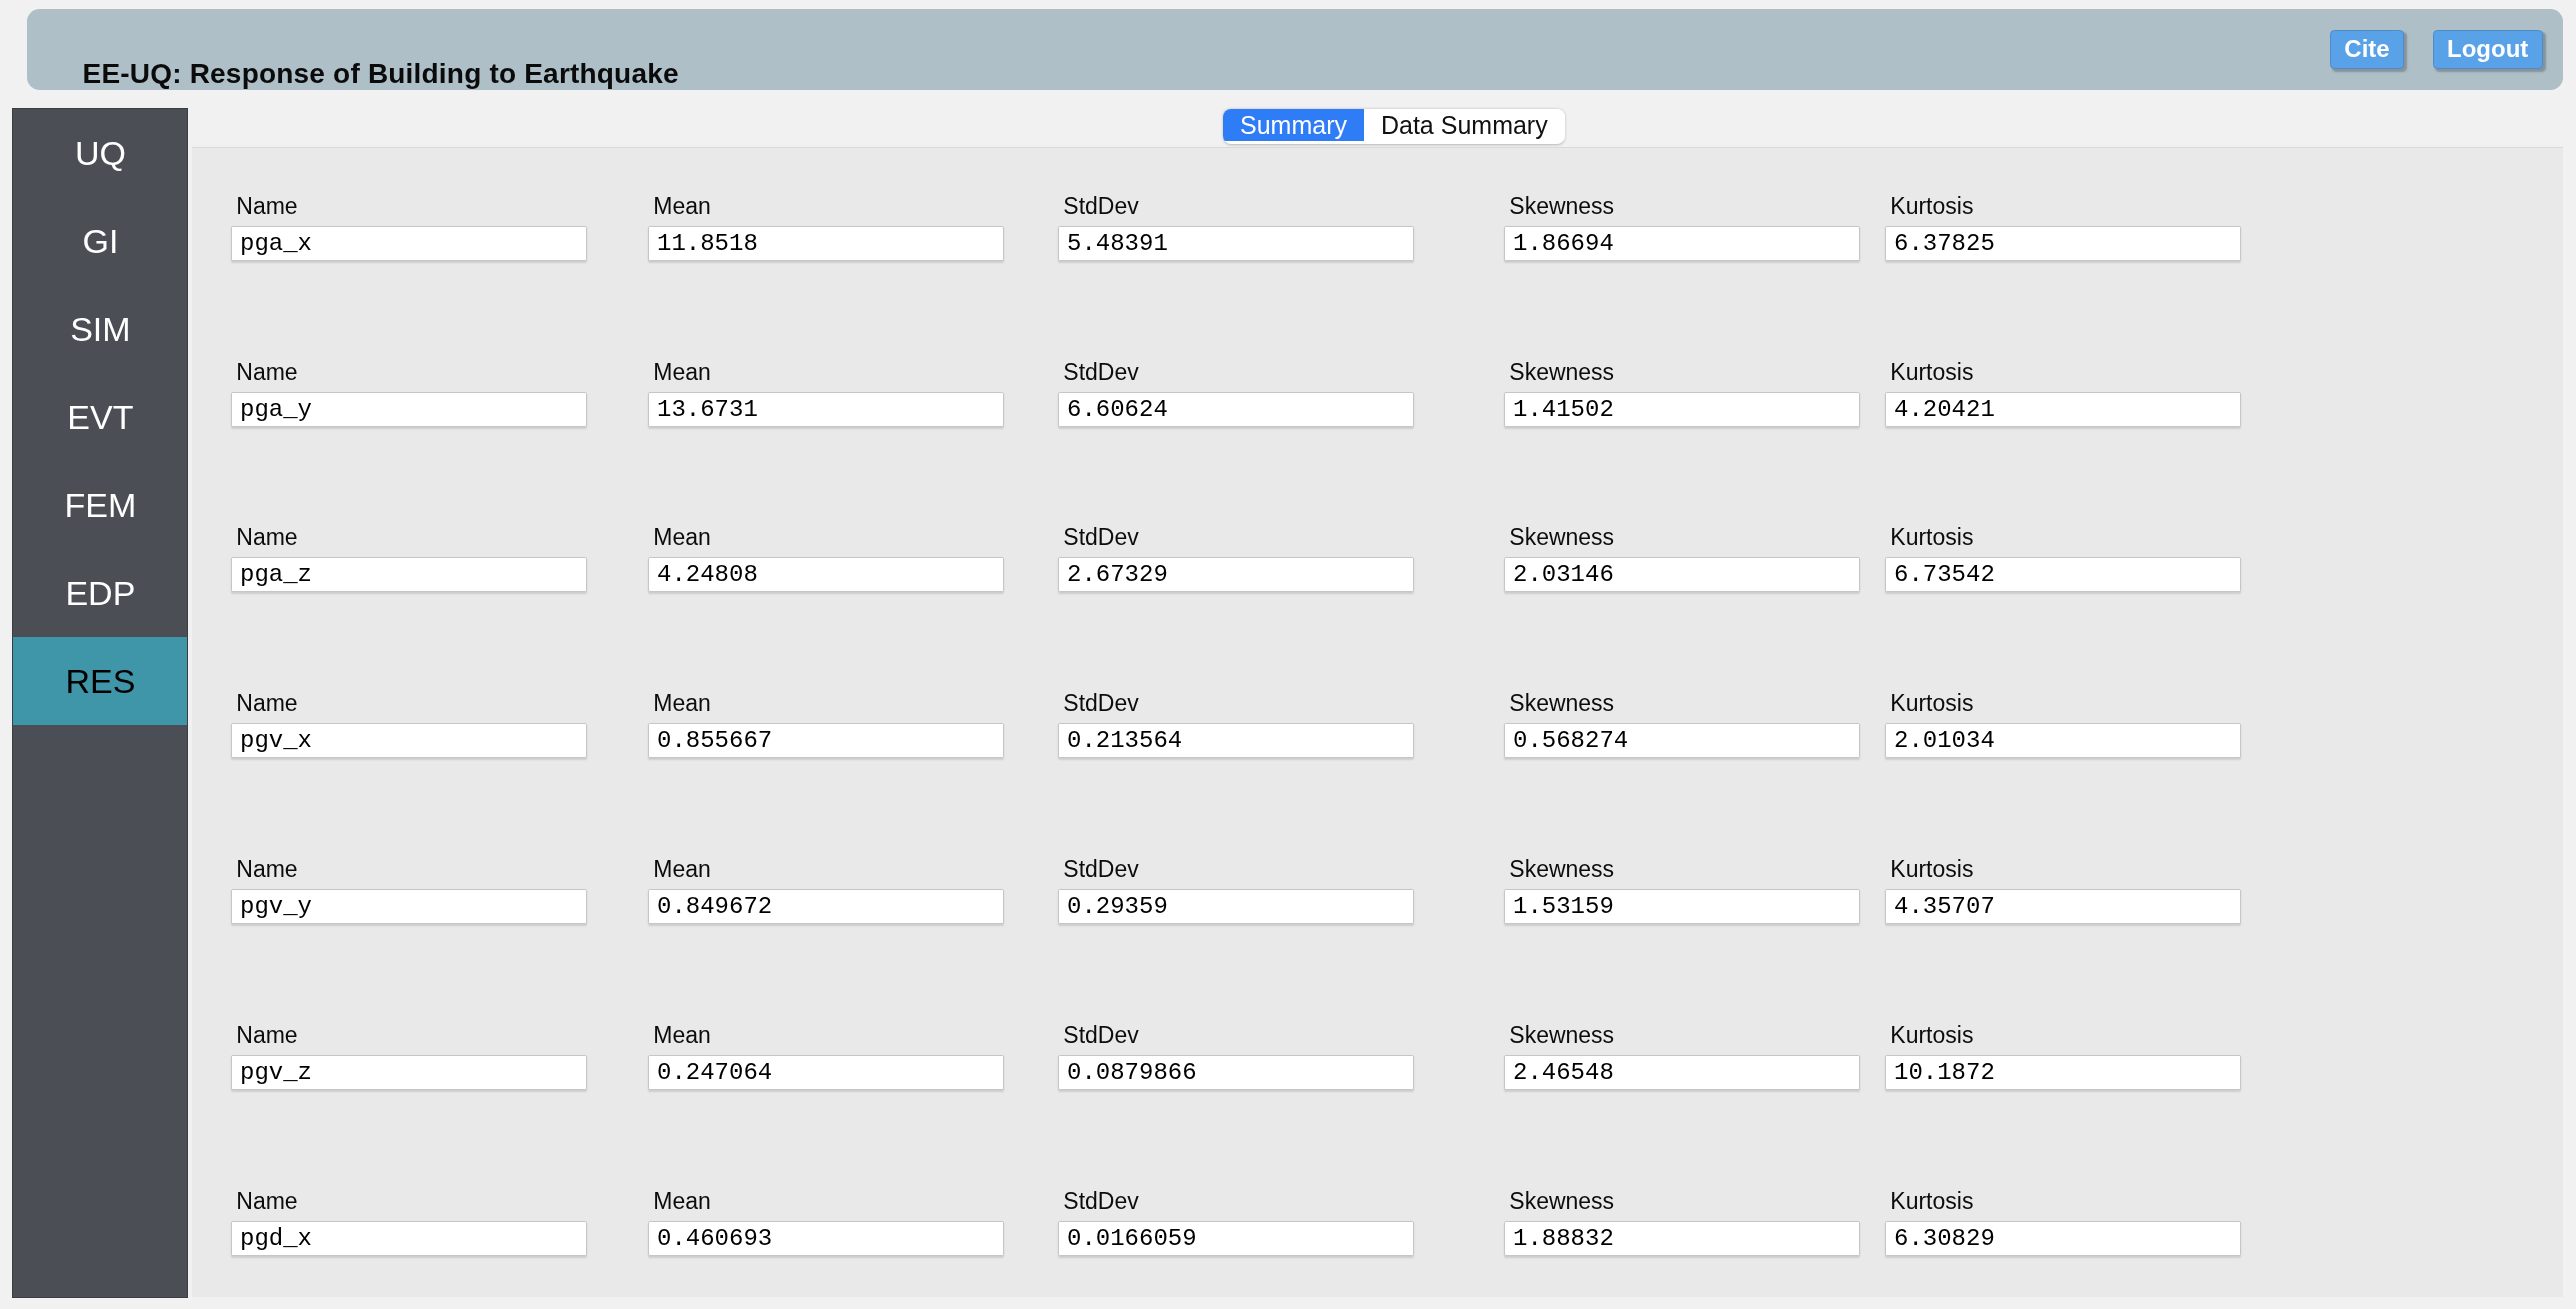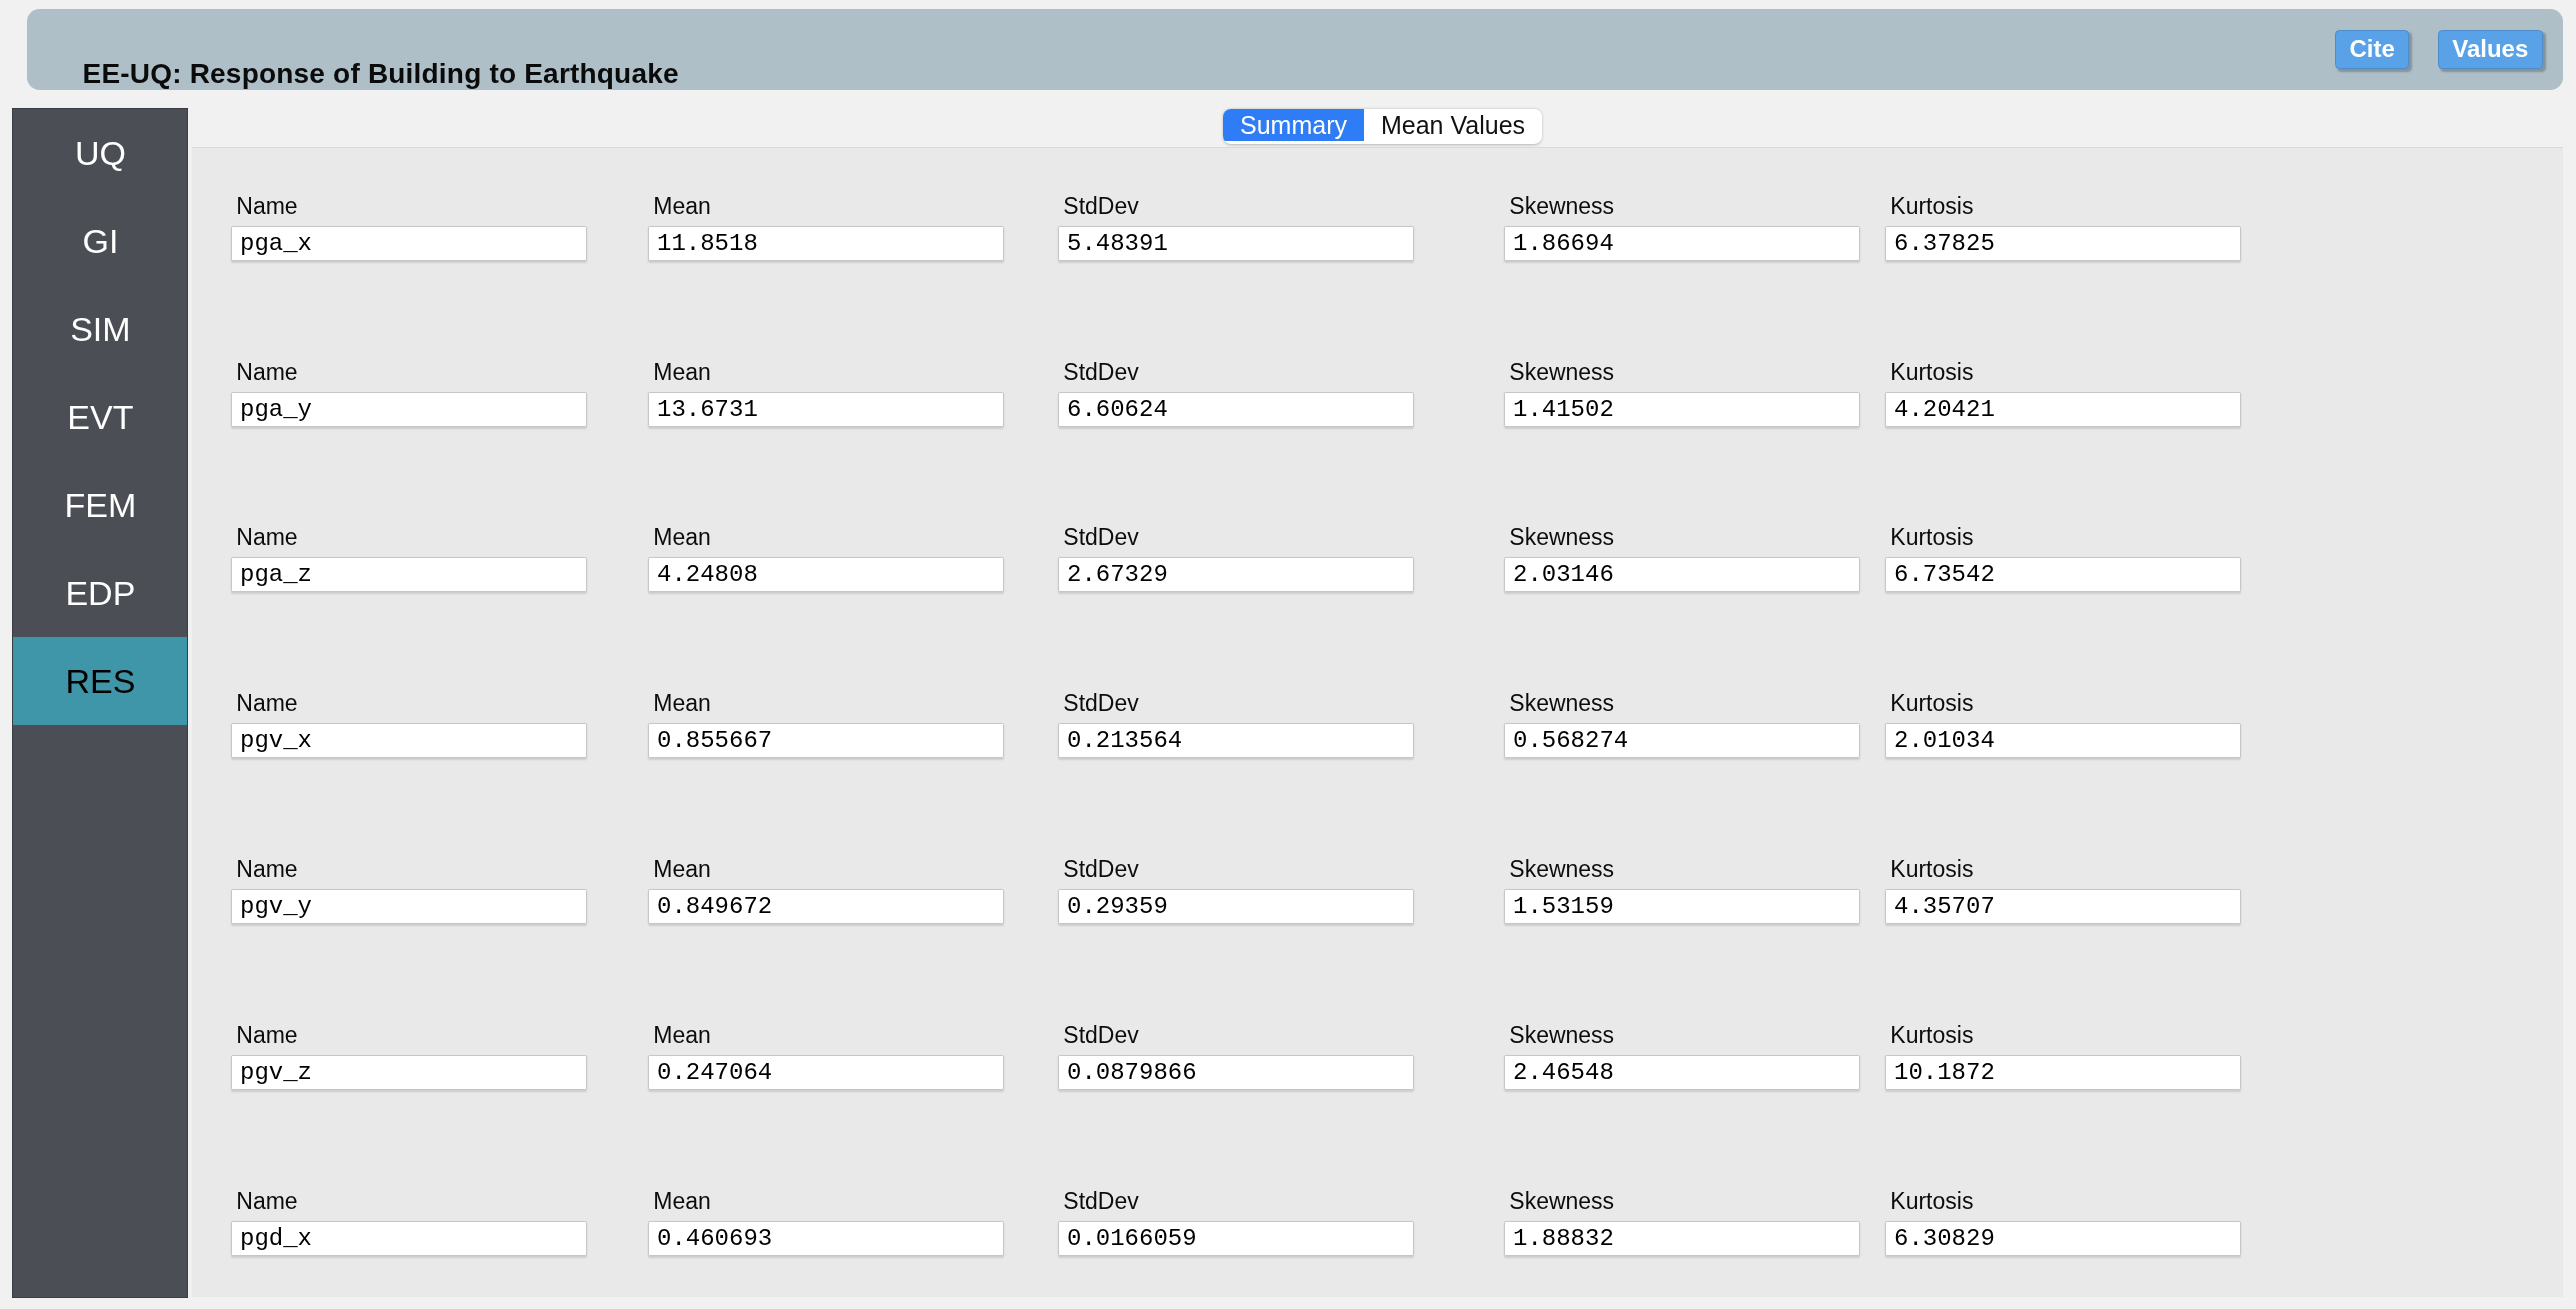--- a/index.html
+++ b/index.html
@@ -95,21 +95,21 @@
 </style>
 </head>
 <body>
 
 <div class="stage">
 
   <header class="topbar">
     <h1>EE-UQ: Response of Building to Earthquake</h1>
     <div class="topbar-buttons">
       <button class="blue-btn">Cite</button>
-      <button class="blue-btn">Values</button>
+      <button class="blue-btn">Logout</button>
     </div>
   </header>
 
   <nav class="sidebar" id="sidebar">
   <div class="side-item">
     <span class="side-label">UQ</span>
   </div>
 
   <div class="side-item">
     <span class="side-label">GI</span>
@@ -136,21 +136,21 @@
     <span class="side-label">RES</span>
   </div>
 </nav>
 
   <div class="tabbar" id="tabbar">
   <button class="tab active">
     <span class="tab-label">Summary</span>
   </button>
 
   <button class="tab">
-    <span class="tab-label">Mean Values</span>
+    <span class="tab-label">Data Summary</span>
   </button>
 </div>
 
   <main class="content" id="rows">
   <section class="edp-row" style="top: 47px;">
     <div class="field f-name">
       <label class="field-label">Name</label>
       <input class="field-input" type="text" value="pga_x" style="">
     </div>
     <div class="field f-mean">

